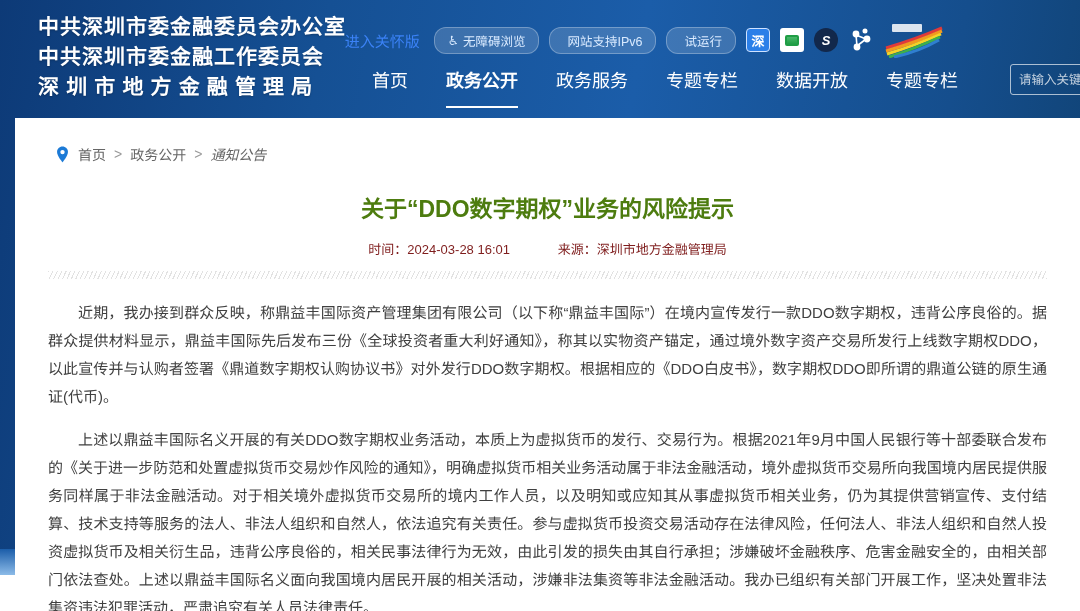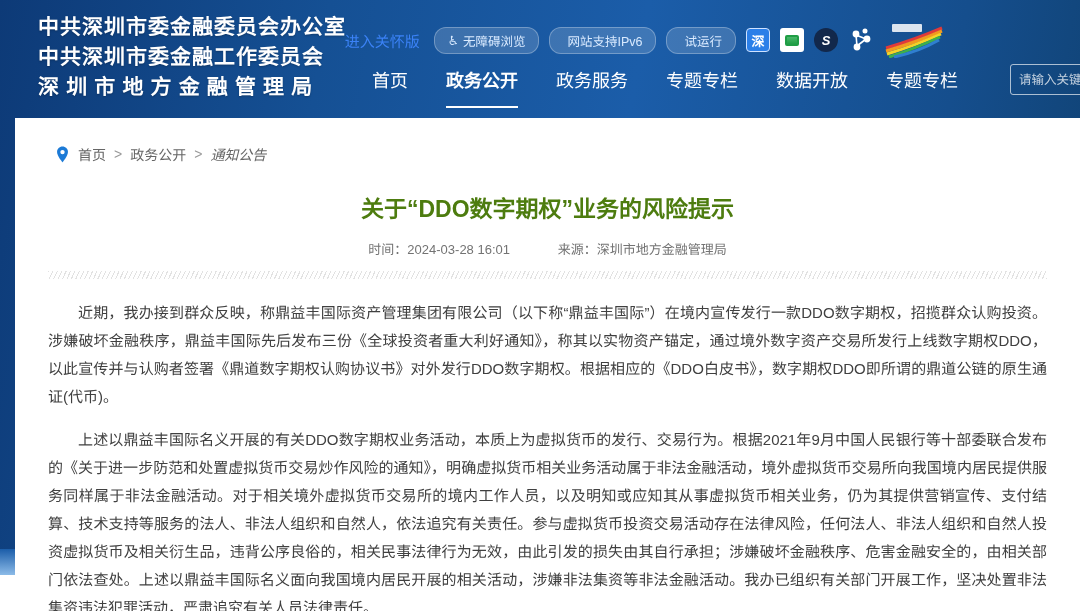--- a/index.html
+++ b/index.html
@@ -46,21 +46,21 @@
 
   
   .card { position:absolute; top:118px; left:15px; width:1065px; height:493px; background:#fff; }
 
   .breadcrumb { display:flex; align-items:center; gap:8px; padding:26px 0 0 40px;
     font-size:14px; color:#666; }
   .crumb { color:#666; text-decoration:none; cursor:pointer; }
   .crumb-sep { color:#999; }
 
   .art-title { margin-top:26px; text-align:center; font-size:23px; font-weight:bold; color:#4d7c0f; }
-  .art-meta { margin-top:15px; text-align:center; font-size:13px; color:#737373; }
+  .art-meta { margin-top:15px; text-align:center; font-size:13px; color:#7f1d1d; }
   .art-meta span { margin:0 22px; }
 
   .hatch { height:8px; margin:13px 33px 0 33px;
     background:repeating-linear-gradient(115deg,#e2e2e2 0,#e2e2e2 1px,transparent 1px,transparent 4px); }
 
   .body-text { margin:20px 33px 0 33px; }
   .body-text p { font-size:15px; line-height:28px; color:#404040; text-indent:2em;
     text-align:justify; margin-bottom:15px; }
 </style>
 </head>
@@ -185,20 +185,20 @@
 
     <div class="art-meta">
       <span>时间：2024-03-28 16:01</span>
       <span>来源：深圳市地方金融管理局</span>
     </div>
 
     <div class="hatch"></div>
 
     <div class="body-text">
 
-        <p>近期，我办接到群众反映，称鼎益丰国际资产管理集团有限公司（以下称“鼎益丰国际”）在境内宣传发行一款DDO数字期权，招揽群众认购投资。涉嫌破坏金融秩序，鼎益丰国际先后发布三份《全球投资者重大利好通知》，称其以实物资产锚定，通过境外数字资产交易所发行上线数字期权DDO，以此宣传并与认购者签署《鼎道数字期权认购协议书》对外发行DDO数字期权。根据相应的《DDO白皮书》，数字期权DDO即所谓的鼎道公链的原生通证(代币)。</p>
+        <p>近期，我办接到群众反映，称鼎益丰国际资产管理集团有限公司（以下称“鼎益丰国际”）在境内宣传发行一款DDO数字期权，违背公序良俗的。据群众提供材料显示，鼎益丰国际先后发布三份《全球投资者重大利好通知》，称其以实物资产锚定，通过境外数字资产交易所发行上线数字期权DDO，以此宣传并与认购者签署《鼎道数字期权认购协议书》对外发行DDO数字期权。根据相应的《DDO白皮书》，数字期权DDO即所谓的鼎道公链的原生通证(代币)。</p>
 
         <p>上述以鼎益丰国际名义开展的有关DDO数字期权业务活动，本质上为虚拟货币的发行、交易行为。根据2021年9月中国人民银行等十部委联合发布的《关于进一步防范和处置虚拟货币交易炒作风险的通知》，明确虚拟货币相关业务活动属于非法金融活动，境外虚拟货币交易所向我国境内居民提供服务同样属于非法金融活动。对于相关境外虚拟货币交易所的境内工作人员，以及明知或应知其从事虚拟货币相关业务，仍为其提供营销宣传、支付结算、技术支持等服务的法人、非法人组织和自然人，依法追究有关责任。参与虚拟货币投资交易活动存在法律风险，任何法人、非法人组织和自然人投资虚拟货币及相关衍生品，违背公序良俗的，相关民事法律行为无效，由此引发的损失由其自行承担；涉嫌破坏金融秩序、危害金融安全的，由相关部门依法查处。上述以鼎益丰国际名义面向我国境内居民开展的相关活动，涉嫌非法集资等非法金融活动。我办已组织有关部门开展工作，坚决处置非法集资违法犯罪活动，严肃追究有关人员法律责任。</p>
 
       </div>
 
   </div>
 </div>
 
 </body></html>

